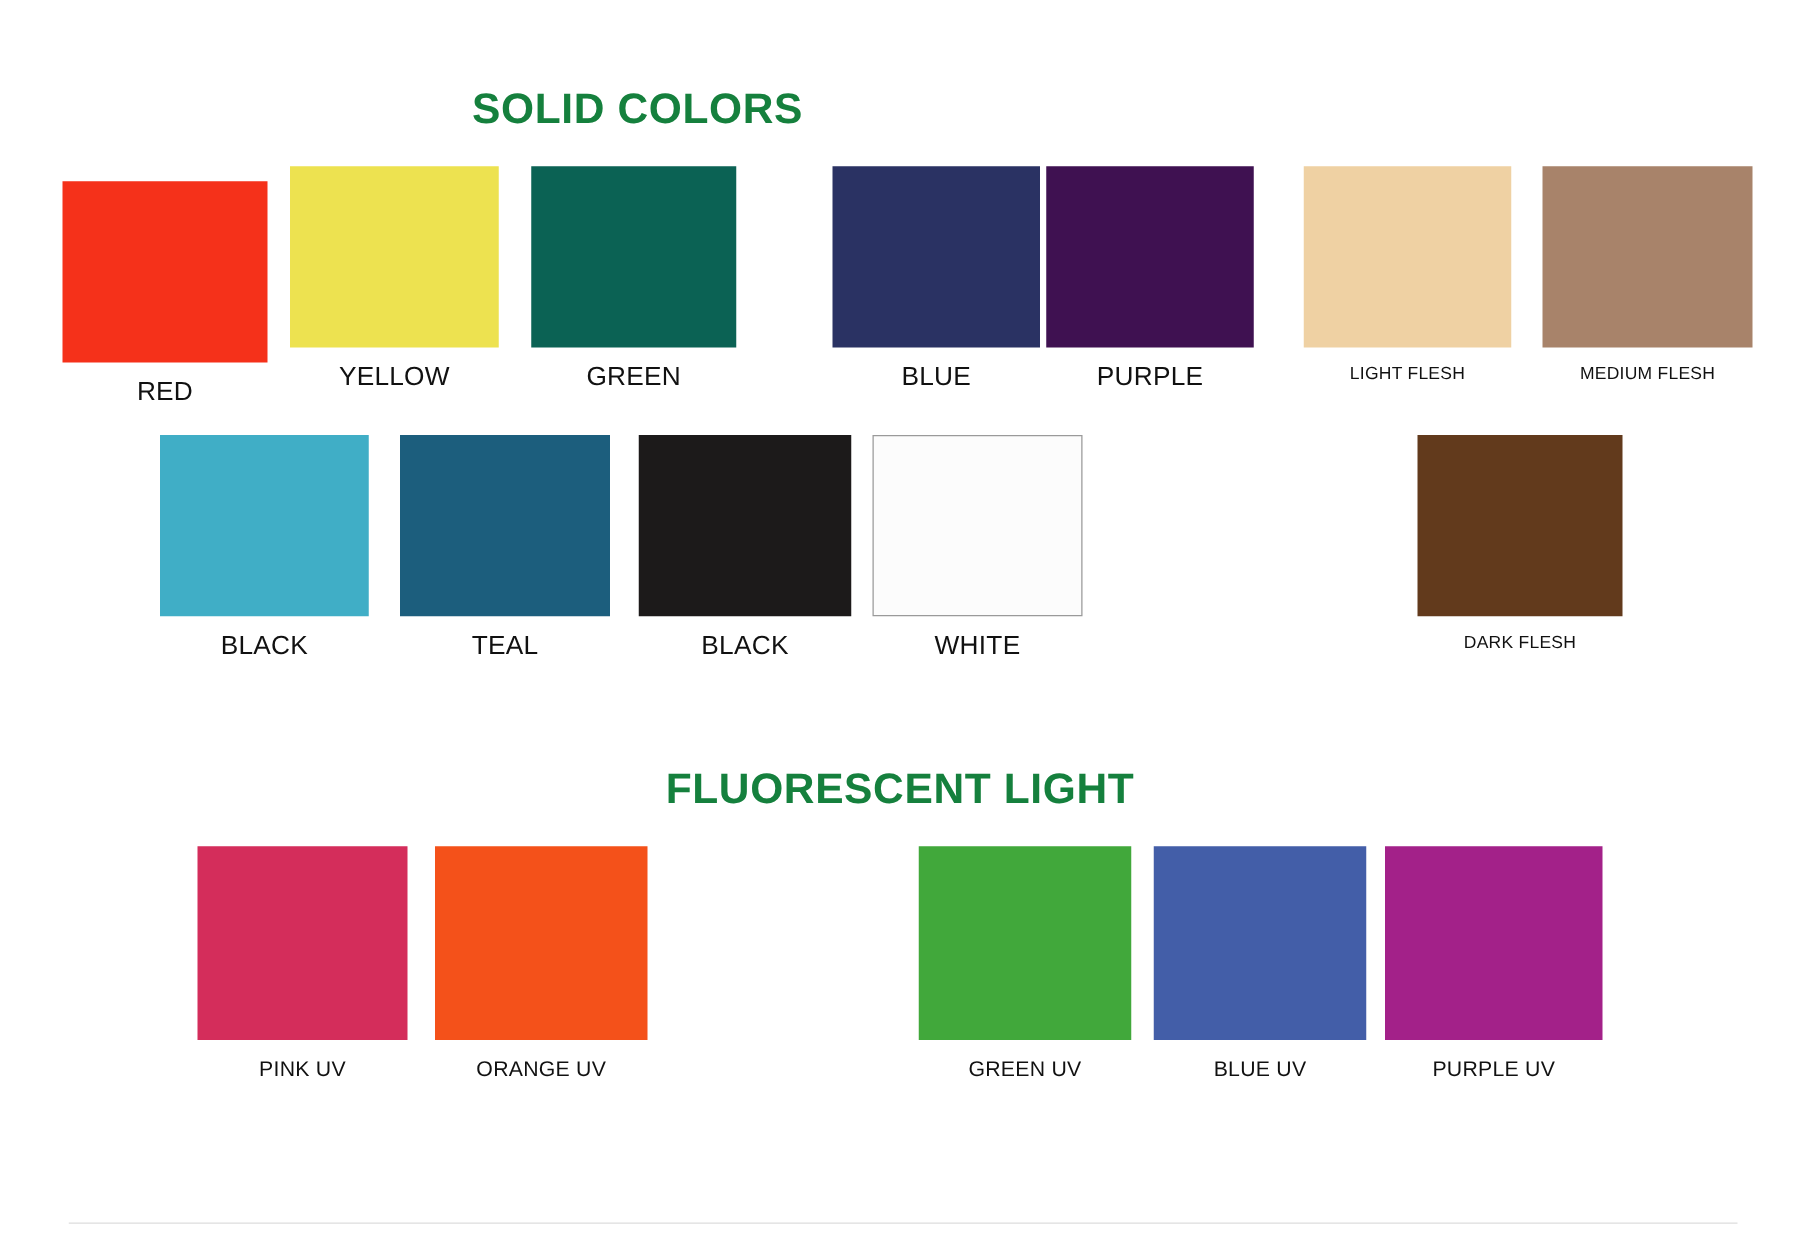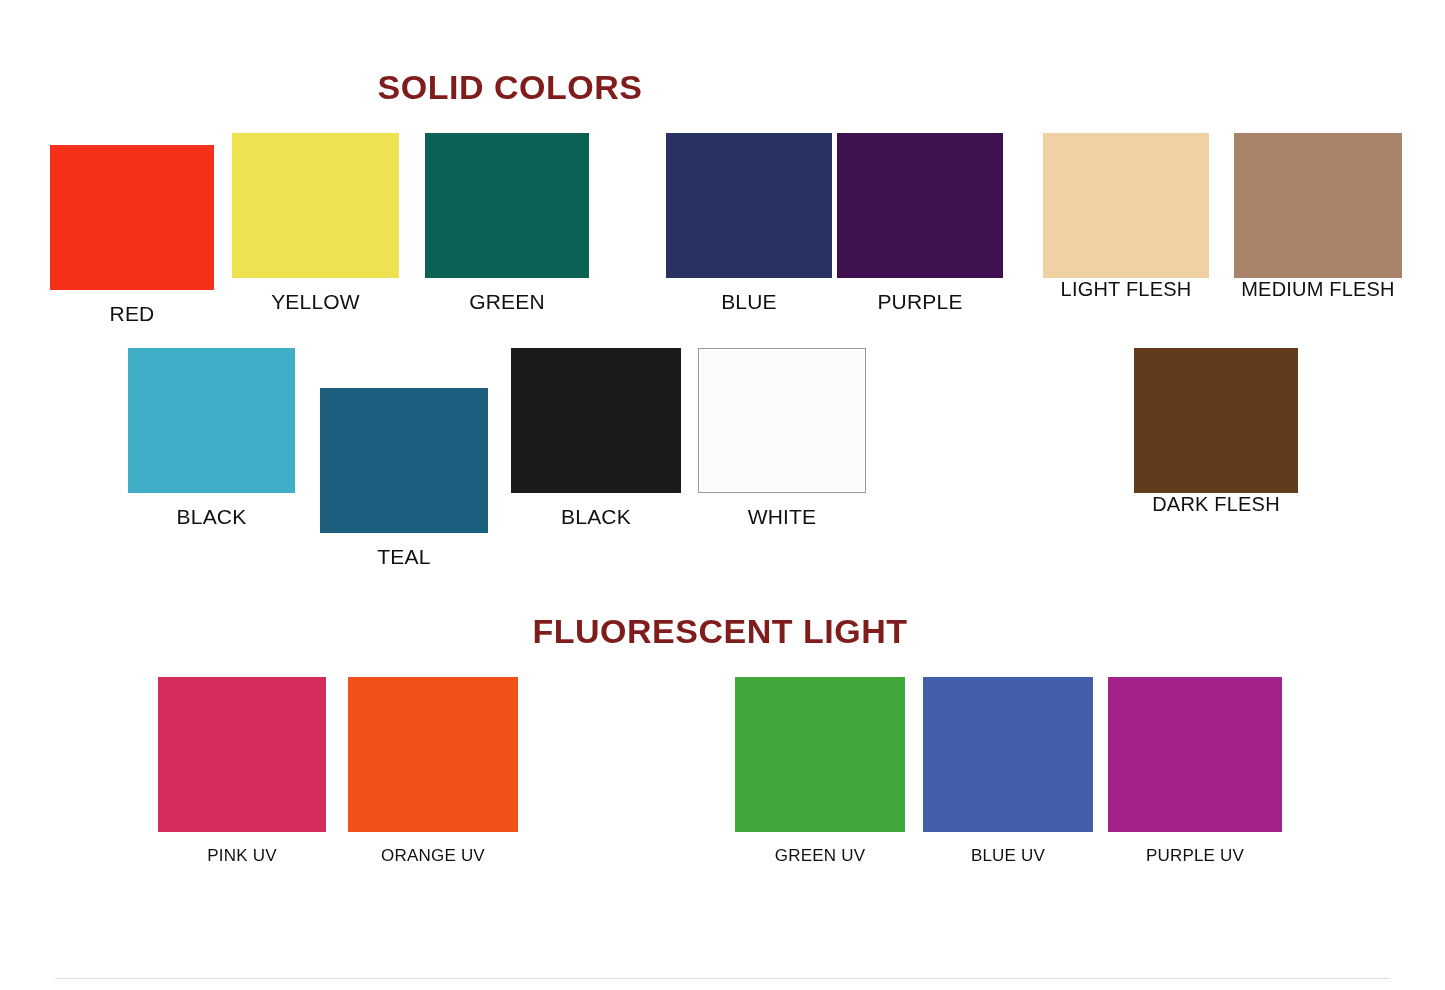--- a/index.html
+++ b/index.html
@@ -20,21 +20,21 @@
     width: 1445px;
     height: 990px;
   }
 
   
   .section-title {
     position: absolute;
     font-weight: bold;
     font-size: 34px;
     letter-spacing: 0.5px;
-    color: #7f1d1d;
+    color: #15803d;
     white-space: nowrap;
     text-align: center;
   }
   #solid-title   { left: 40px;   top: 68px;  width: 940px; }
   #skin-title    { left: 1030px; top: 68px;  width: 385px; }
   #fluo-title    { left: 150px;  top: 612px; width: 1140px; }
 
   
   .swatch-cell {
     position: absolute;
@@ -51,35 +51,35 @@
     display: block;
     font-size: 20px;
     color: #111111;
     white-space: nowrap;
     letter-spacing: 0.2px;
   }
   .solid .chip        { height: 145px; }
   .solid .chip-label  { margin-top: 12px; font-size: 21px; }
 
   .skin .chip         { height: 145px; }
-  .skin .chip-label   { font-size: 20px; }
+  .skin .chip-label   { margin-top: 12px; font-size: 14px; }
 
   .fluo .chip         { height: 155px; }
   .fluo .chip-label   { margin-top: 14px; font-size: 17px; }
 
   
   #cell-red    { left: 50px;  top: 145px; width: 164px; }
   #cell-yellow { left: 232px; top: 133px; width: 167px; }
   #cell-green  { left: 425px; top: 133px; width: 164px; }
   #cell-blue   { left: 618px; top: 133px; width: 166px; margin-left: 48px; }
   #cell-purple { left: 805px; top: 133px; width: 166px; padding-left: 32px; }
 
   
   #cell-cyan   { left: 128px; top: 348px; width: 167px; }
-  #cell-teal   { left: 320px; top: 348px; width: 168px; margin-top: 40px; }
+  #cell-teal   { left: 320px; top: 348px; width: 168px; }
   #cell-black  { left: 511px; top: 348px; width: 170px; }
   #cell-white  { left: 698px; top: 348px; width: 168px; }
 
   
   #cell-light-flesh  { left: 1043px; top: 133px; width: 166px; }
   #cell-medium-flesh { left: 1234px; top: 133px; width: 168px; }
   #cell-dark-flesh   { left: 1134px; top: 348px; width: 164px; }
 
   
   #cell-pink-uv   { left: 158px;  top: 677px; width: 168px; }

